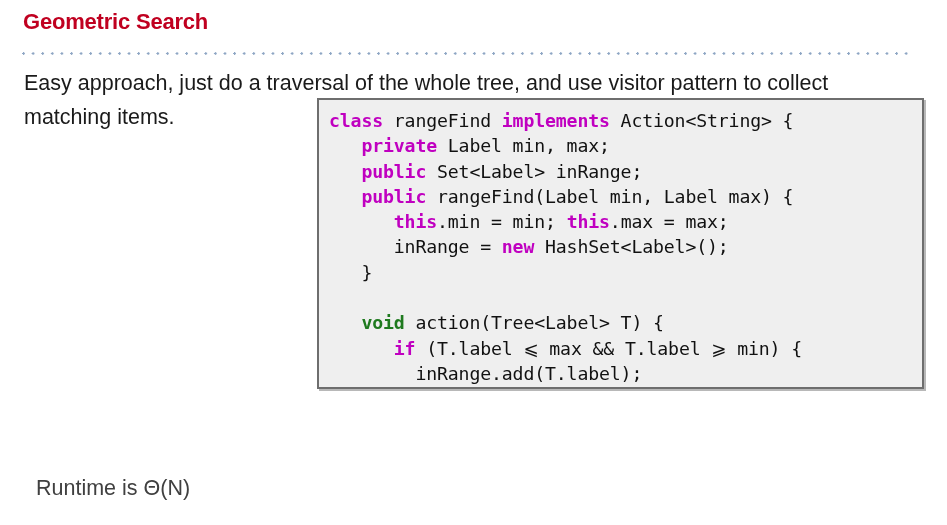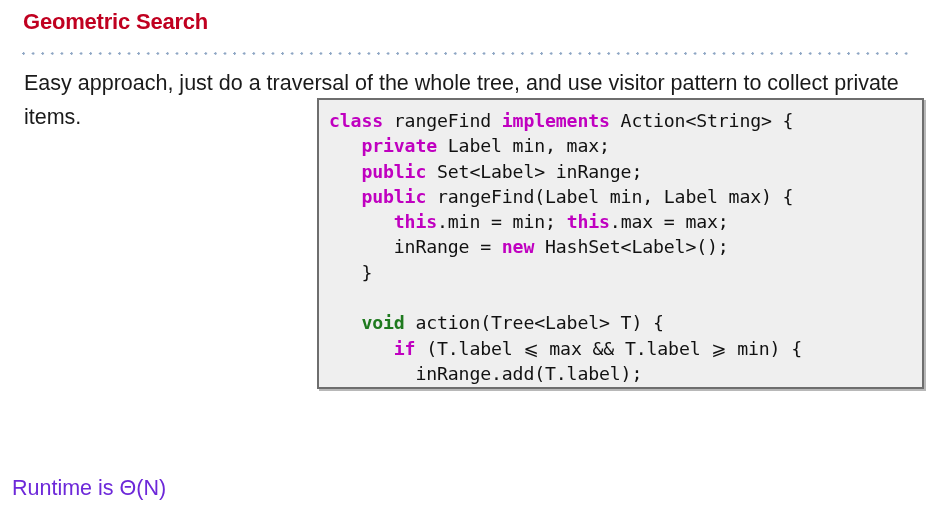--- a/index.html
+++ b/index.html
@@ -47,25 +47,25 @@
     top: 66px;
     width: 880px;
     font-size: 21.5px;
     line-height: 34px;
     color: #1a1a1a;
   }
 
   
   #runtime-note {
     position: absolute;
-    left: 12px;
+    left: 36px;
     top: 474px;
     font-size: 21.5px;
     line-height: 28px;
-    color: #6d28d9;
+    color: #404040;
     white-space: nowrap;
   }
 
   
   #code-box {
     position: absolute;
     left: 317px;
     top: 98px;
     width: 607px;
     height: 291px;
@@ -91,21 +91,21 @@
   .ty  { color: #1f7a1f; font-weight: bold; }
   .pl  { color: #111111; }
 </style>
 </head>
 <body style="background: rgb(255, 255, 255);">
 
 <div id="slide-title" style="color: rgb(192, 0, 32);">Geometric Search</div>
 
 <div id="title-rule"></div>
 
-<div id="body-text">Easy approach, just do a traversal of the whole tree, and use visitor pattern to collect private items.</div>
+<div id="body-text">Easy approach, just do a traversal of the whole tree, and use visitor pattern to collect matching items.</div>
 
 <div id="code-box" style="background: rgb(239, 239, 239); border-color: rgb(110, 110, 110);">
   <pre id="code-listing"><span class="kw" style="color: rgb(192, 0, 192);">class</span><span class="pl"> rangeFind </span><span class="kw" style="color: rgb(192, 0, 192);">implements</span><span class="pl"> Action&lt;String&gt; {</span>
 <span class="pl">   </span><span class="kw" style="color: rgb(192, 0, 192);">private</span><span class="pl"> Label min, max;</span>
 <span class="pl">   </span><span class="kw" style="color: rgb(192, 0, 192);">public</span><span class="pl"> Set&lt;Label&gt; inRange;</span>
 <span class="pl">   </span><span class="kw" style="color: rgb(192, 0, 192);">public</span><span class="pl"> rangeFind(Label min, Label max) {</span>
 <span class="pl">      </span><span class="kw" style="color: rgb(192, 0, 192);">this</span><span class="pl">.min = min; </span><span class="kw" style="color: rgb(192, 0, 192);">this</span><span class="pl">.max = max;</span>
 <span class="pl">      inRange = </span><span class="kw" style="color: rgb(192, 0, 192);">new</span><span class="pl"> HashSet&lt;Label&gt;();</span>
 <span class="pl">   }</span>
 <span class="pl"></span>

